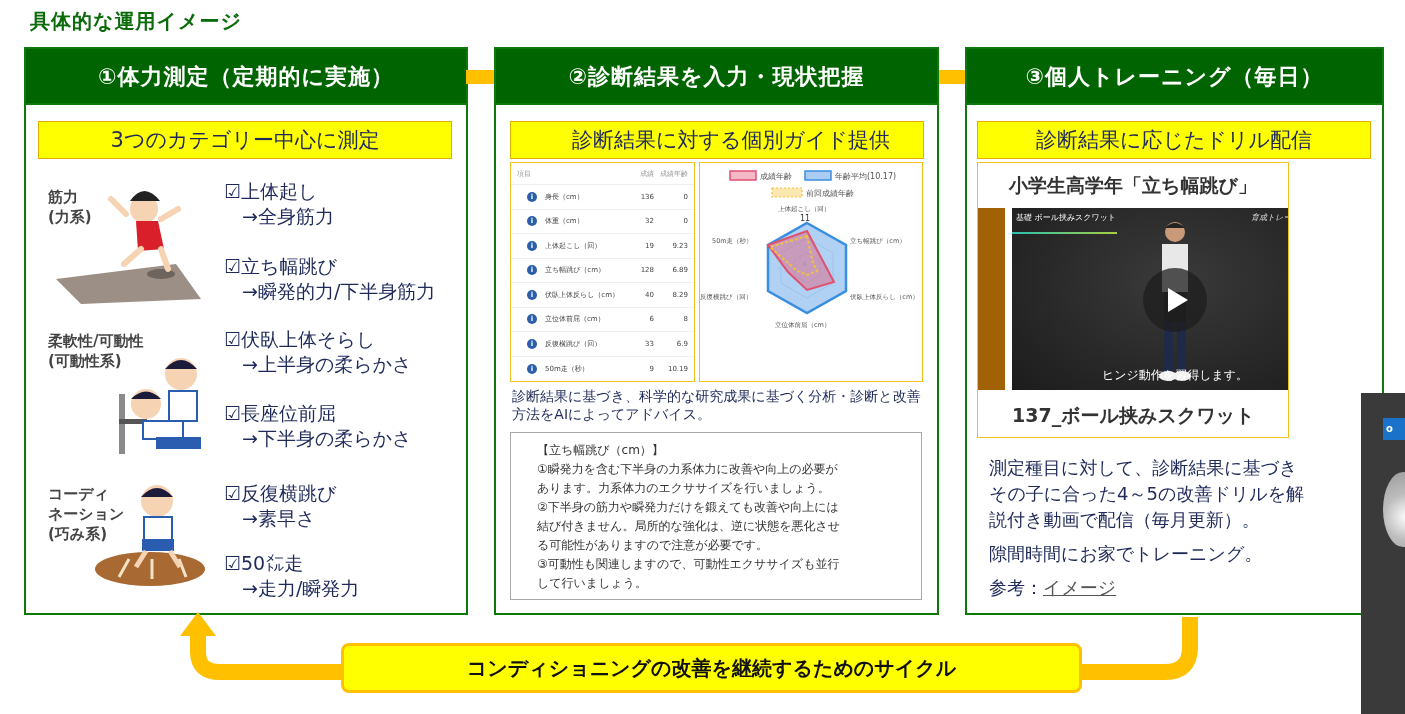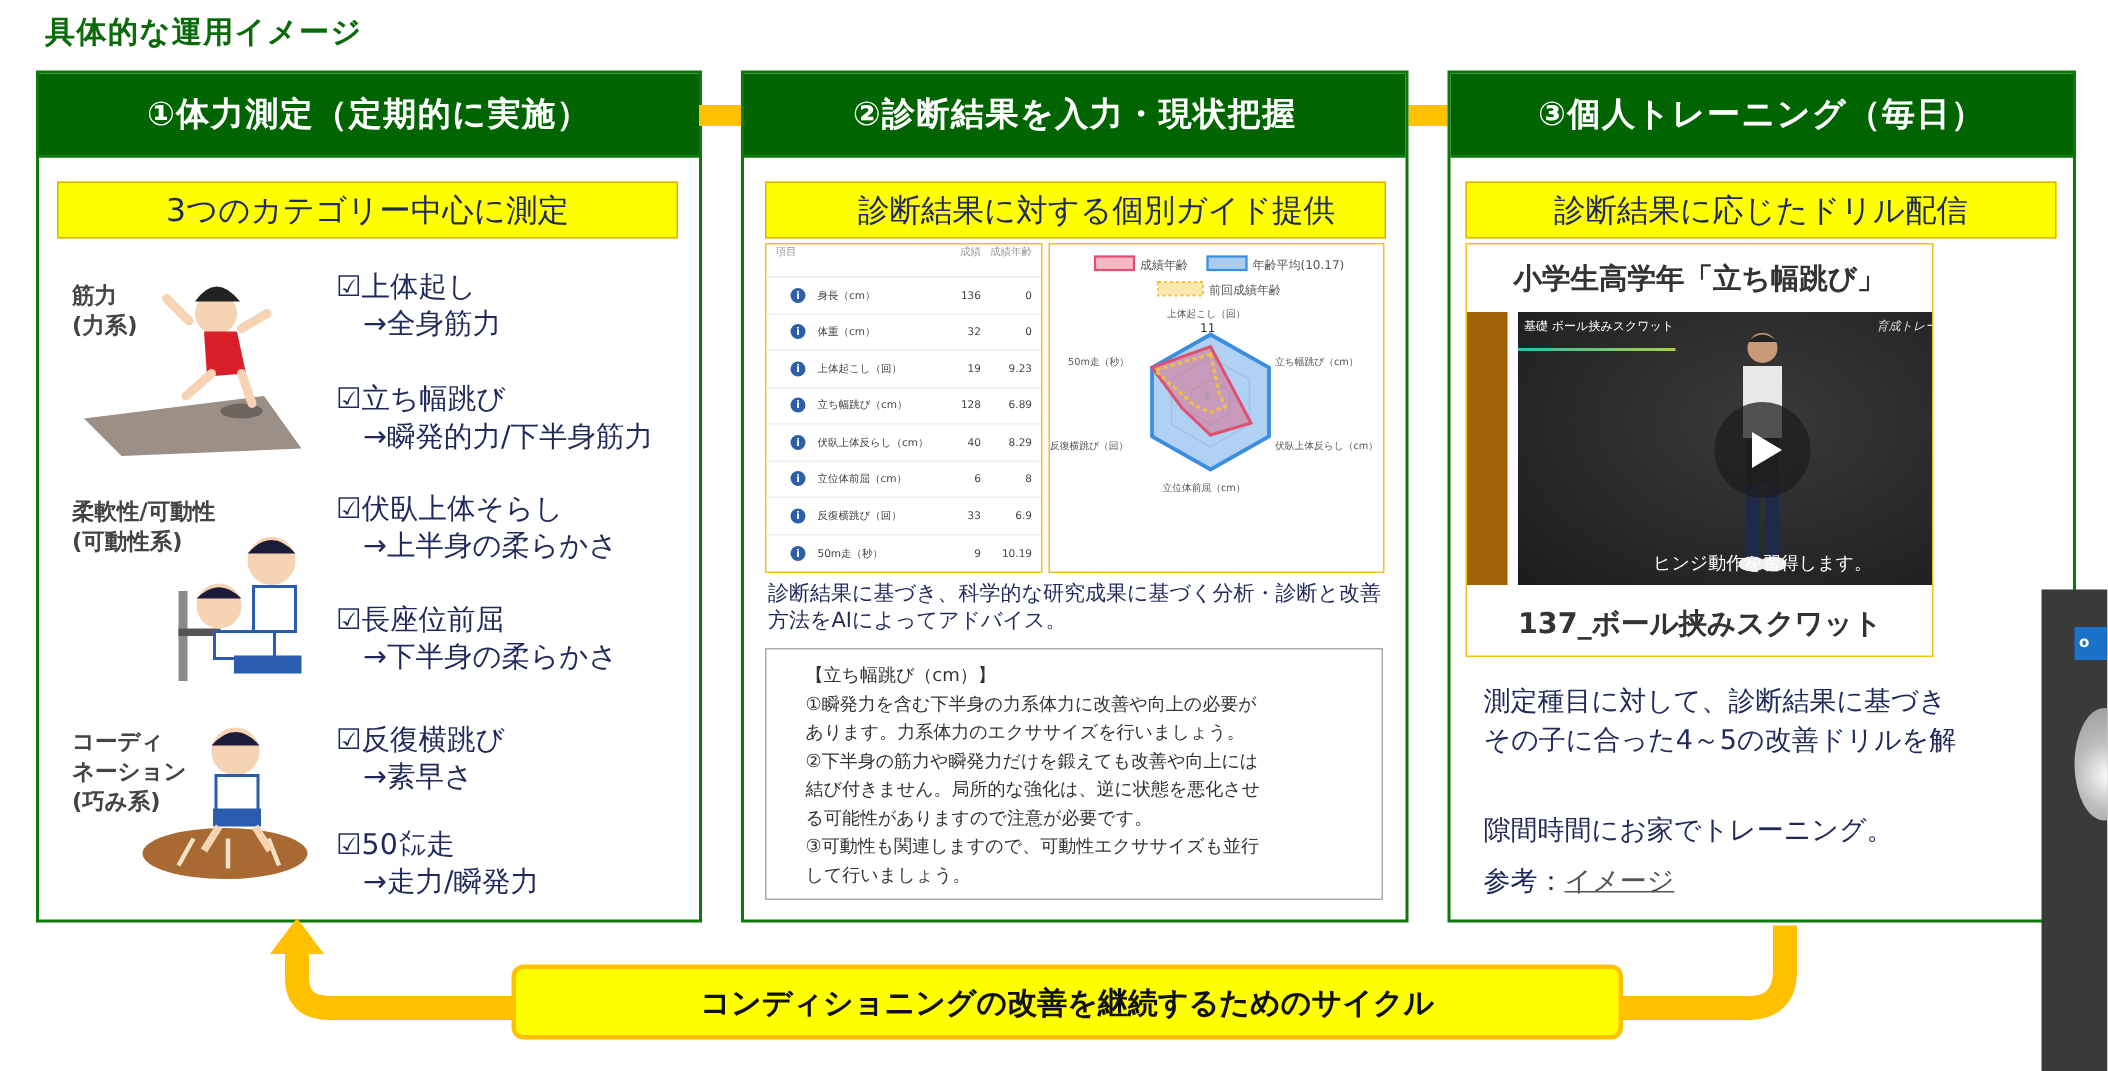--- a/index.html
+++ b/index.html
@@ -40,21 +40,21 @@
   .illus { position: absolute; }
 
   
   .h-arrow { position: absolute; width: 58px; height: 30px; }
 
   
   .table-box {
     position: absolute; left: 14px; top: 113px; width: 185px; height: 220px;
     border: 1px solid #f0c020; background: #fff; font-size: 7px; color: #444;
   }
-  .table-head { display: flex; height: 22px; align-items: flex-start; padding: 0 6px; color: #999; border-bottom: 1px solid #eee; }
+  .table-head { display: flex; height: 22px; align-items: center; padding: 0 6px; color: #999; border-bottom: 1px solid #eee; }
   .table-head .c1 { flex: 1; }
   .table-head .c2 { width: 26px; text-align: right; }
   .table-head .c3 { width: 34px; text-align: right; }
   .table-row { display: flex; height: 24.5px; align-items: center; padding: 0 6px; border-bottom: 1px solid #f0f0f0; }
   .table-row .info { width: 10px; height: 10px; border-radius: 50%; background: #2d5fa8; color: #fff; font-size: 7px; text-align: center; line-height: 10px; font-weight: bold; margin: 0 8px 0 10px; }
   .table-row .name { flex: 1; }
   .table-row .v1 { width: 26px; text-align: right; }
   .table-row .v2 { width: 34px; text-align: right; }
 
   .radar-box {
@@ -333,20 +333,21 @@
       <div class="side-thumb" style="left:366px; width:28px;">
         <span style="position:absolute; left:3px; top:4px; font-size:8px; color:#fff;">統合</span>
       </div>
     </div>
     <div class="video-name">137_ボール挟みスクワット</div>
   </div>
 
   <div class="p3-text" style="top:406px;">
     <div>測定種目に対して、診断結果に基づき</div>
     <div>その子に合った4～5の改善ドリルを解</div>
+    <div>説付き動画で配信（毎月更新）。</div>
   </div>
   <div class="p3-text" style="top:492px;">隙間時間にお家でトレーニング。</div>
   <div class="p3-text" style="top:526px;">
     <span>参考：</span><a class="ref-link">イメージ</a>
   </div>
 </div>
 
 <svg style="position:absolute; left:170px; top:612px;" width="1060" height="90">
   <path d="M1020,5 L1020,35 Q1020,60 995,60 L900,60" fill="none" stroke="#ffc000" stroke-width="16"></path>
   <path d="M28,22 L28,40 Q28,60 50,60 L180,60" fill="none" stroke="#ffc000" stroke-width="16"></path>

